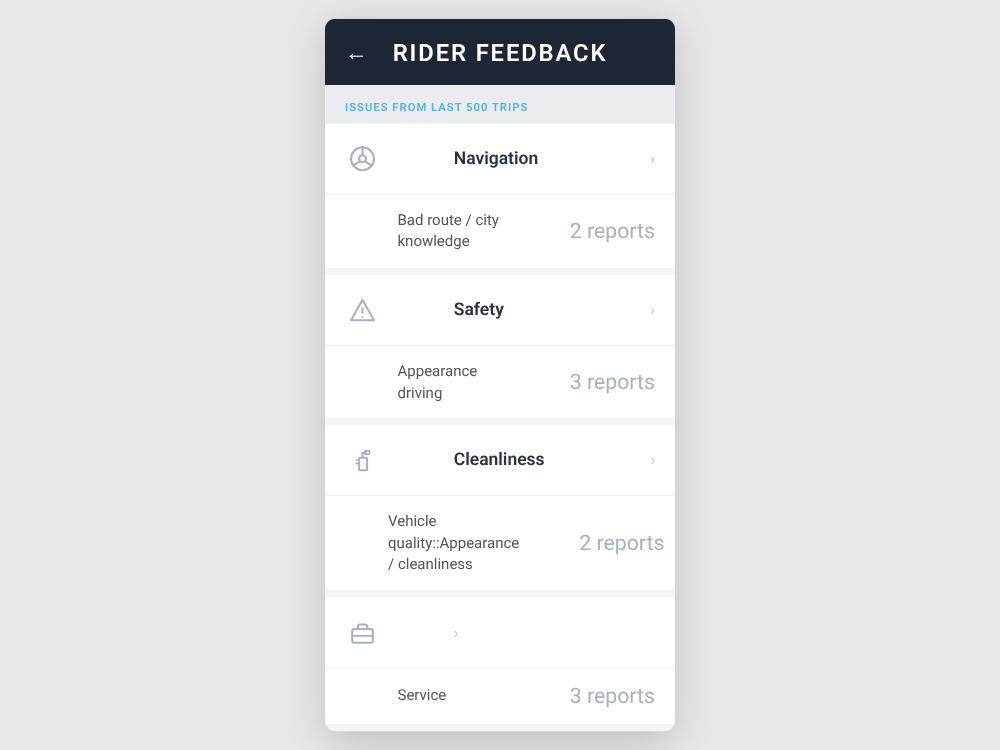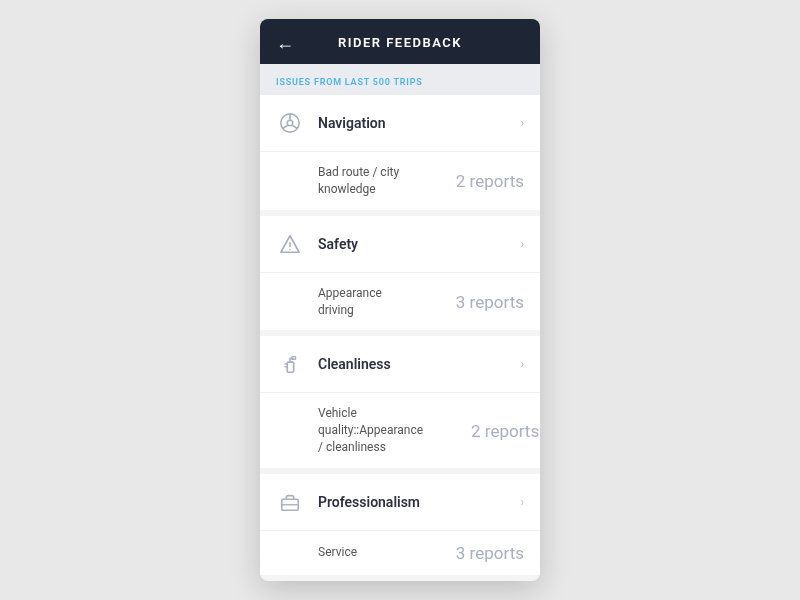--- a/index.html
+++ b/index.html
@@ -39,21 +39,21 @@
     .back-arrow {
       position: absolute;
       left: 0;
       color: #fff;
       font-size: 18px;
       cursor: pointer;
     }
 
     .header-title {
       color: #fff;
-      font-size: 13px;
+      font-size: 19px;
       font-weight: 600;
       letter-spacing: 1.5px;
       text-transform: uppercase;
     }
 
     
     .tabs {
       display: flex;
     }
 
@@ -102,20 +102,21 @@
       background: #fff;
       margin-bottom: 6px;
     }
 
     .category-header {
       display: flex;
       align-items: center;
       padding: 14px 16px;
       cursor: pointer;
       border-bottom: 1px solid #f0f0f0;
+      gap: 45px;
     }
 
     .category-icon {
       width: 28px;
       height: 28px;
       display: flex;
       align-items: center;
       justify-content: center;
       margin-right: 14px;
       flex-shrink: 0;
@@ -134,21 +135,21 @@
 
     .chevron-icon {
       color: #c0c4d0;
       font-size: 12px;
     }
 
     
     .sub-item {
       display: flex;
       align-items: center;
-      justify-content: space-between;
+      justify-content: center;
       padding: 12px 16px 12px 58px;
       background: #fff;
       gap: 40px;
     }
 
     .sub-item-label {
       font-size: 12px;
       color: #555;
       flex: 1;
       line-height: 1.4;
@@ -241,21 +242,20 @@
 
     <div class="category-section">
       <div class="category-header">
         <div class="category-icon">
           <svg width="22" height="22" viewBox="0 0 24 24" xmlns="http://www.w3.org/2000/svg">
             <rect x="3" y="9" width="18" height="12" rx="1.5" fill="none" stroke="#aab0c0" stroke-width="1.8"></rect>
             <path d="M8 9 L8 7 Q8 5 10 5 L14 5 Q16 5 16 7 L16 9" fill="none" stroke="#aab0c0" stroke-width="1.8"></path>
             <line x1="3" y1="15" x2="21" y2="15" stroke="#aab0c0" stroke-width="1.5"></line>
           </svg>
         </div>
-        <span class="category-label">Professionalism</span>
         <span class="chevron-icon">›</span>
       </div>
       <div class="sub-item">
         <span class="sub-item-label">Service</span>
         <span class="sub-item-count">3 reports</span>
       </div>
     </div>
 
   </div>
 </div>

